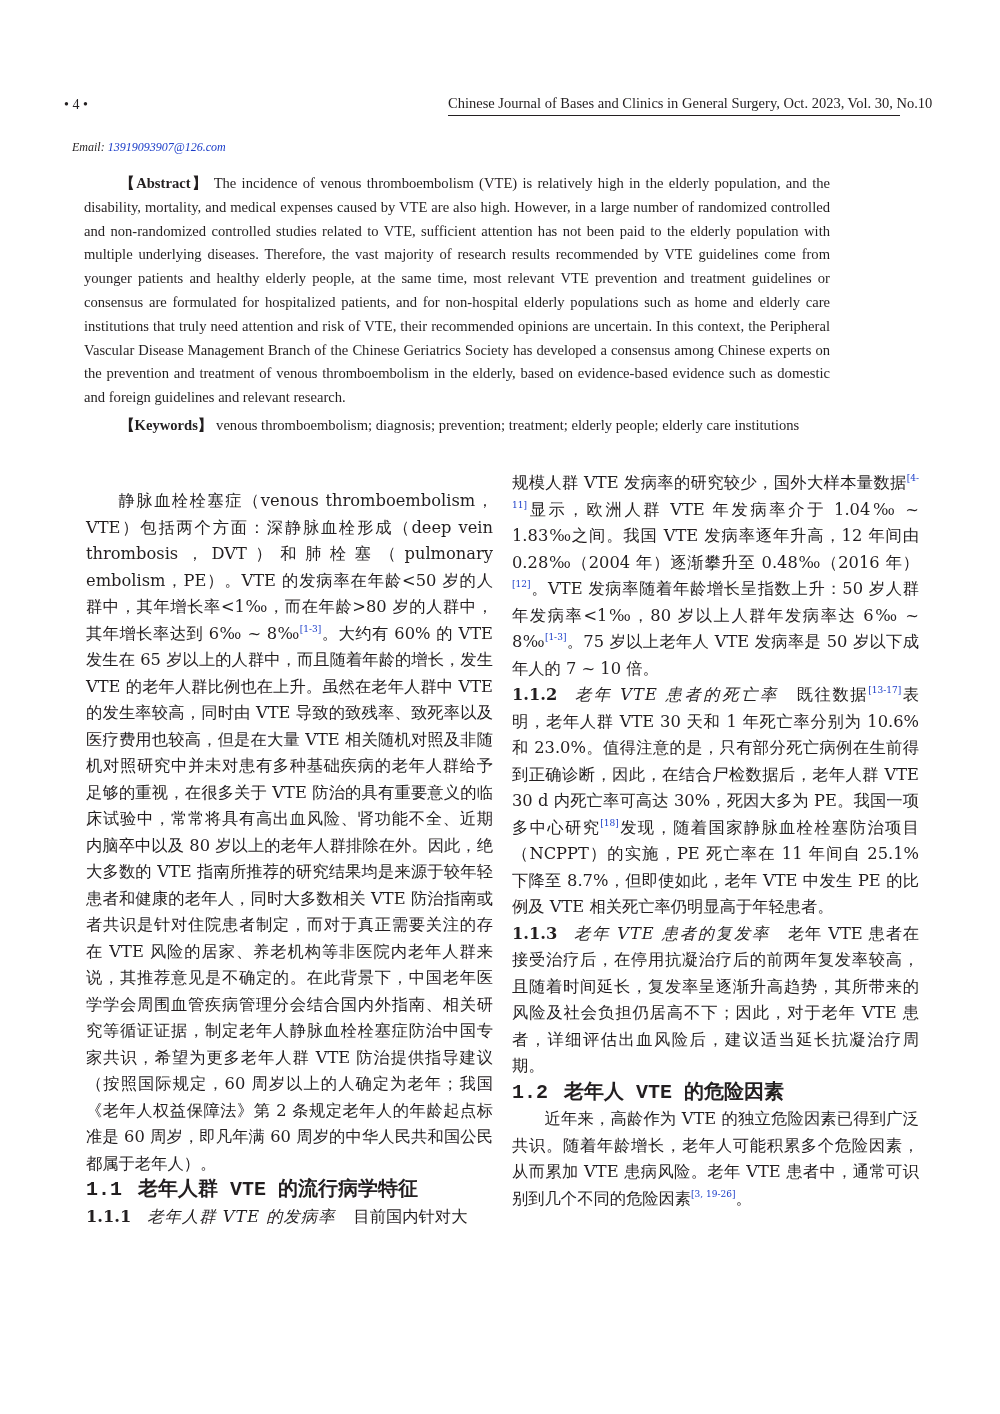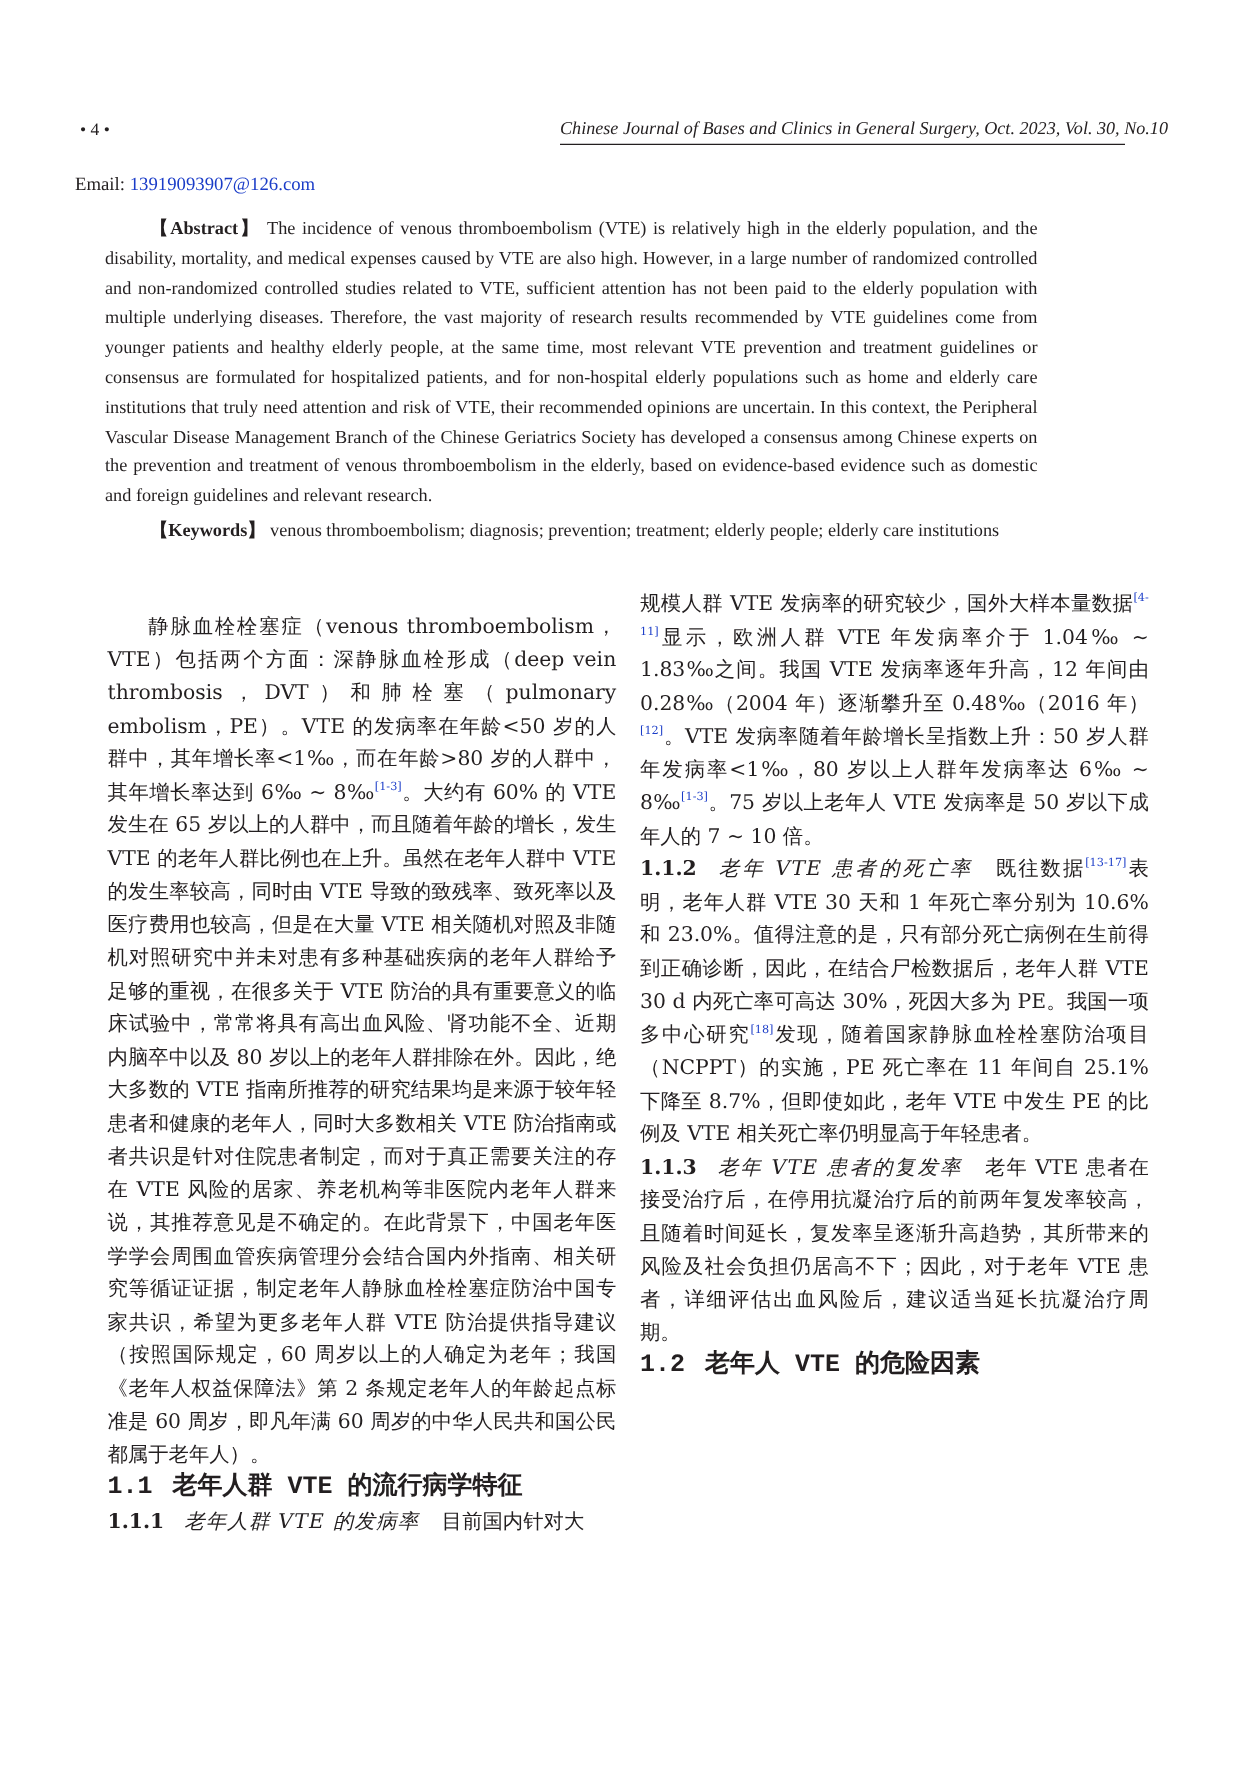--- a/index.html
+++ b/index.html
@@ -1,20 +1,20 @@
 <!DOCTYPE html>
 <html><head>
 <meta charset="utf-8">
 <style>
   html, body { margin: 0; padding: 0; background: #ffffff; }
   body { width: 1000px; height: 1414px; position: relative; overflow: hidden; color: #231f20; }
   .header { position: absolute; top: 95px; left: 64px; width: 836px; height: 22px; }
   .page-num { position: absolute; left: 0; top: 2px; font-family: "Liberation Serif", serif; font-size: 14px; }
-  .journal { position: absolute; right: 0; top: 0; font-family: "Liberation Serif", serif; font-size: 14.5px; padding-bottom: 3px; border-bottom: 1px solid #231f20; width: 452px; text-align: center; white-space: nowrap; font-style: italic; }
-  .email { position: absolute; top: 140px; left: 60px; font-family: "Liberation Serif", serif; font-size: 15px; }
+  .journal { position: absolute; right: 0; top: 0; font-family: "Liberation Serif", serif; font-size: 14.5px; padding-bottom: 3px; border-bottom: 1px solid #231f20; width: 452px; text-align: center; white-space: nowrap; }
+  .email { position: absolute; top: 140px; left: 72px; font-family: "Liberation Serif", serif; font-style: italic; font-size: 12px; }
   .email a { color: #1a3cc8; text-decoration: none; }
   .abstract { position: absolute; top: 172px; left: 84px; width: 746px; font-family: Liberation Serif, serif; font-size: 14.6px; line-height: 23.8px; text-align: justify; }
   .abstract p { margin: 0; text-indent: 36px; }
   .abstract .kw { margin-top: 4px; }
   .abstract b { font-weight: bold; }
   .col { position: absolute; top: 488px; width: 407px; font-family: "DejaVu Serif", "Liberation Serif", serif; font-size: 16.3px; line-height: 26.5px; text-align: justify; }
   .col-left { left: 86px; }
   .col-right { left: 512px; top: 470px; }
   .col p { margin: 0; }
   .indent { text-indent: 2em; }
@@ -45,13 +45,14 @@
   <p class="indent"><span>静脉血栓栓塞症（venous thromboembolism，VTE）包括两个方面：深静脉血栓形成（deep vein thrombosis，DVT）和肺栓塞（pulmonary embolism，PE）。VTE 的发病率在年龄&lt;50 岁的人群中，其年增长率&lt;1‰，而在年龄&gt;80 岁的人群中，其年增长率达到 6‰ ~ 8‰</span><sup>[1-3]</sup><span>。大约有 60% 的 VTE 发生在 65 岁以上的人群中，而且随着年龄的增长，发生 VTE 的老年人群比例也在上升。虽然在老年人群中 VTE 的发生率较高，同时由 VTE 导致的致残率、致死率以及医疗费用也较高，但是在大量 VTE 相关随机对照及非随机对照研究中并未对患有多种基础疾病的老年人群给予足够的重视，在很多关于 VTE 防治的具有重要意义的临床试验中，常常将具有高出血风险、肾功能不全、近期内脑卒中以及 80 岁以上的老年人群排除在外。因此，绝大多数的 VTE 指南所推荐的研究结果均是来源于较年轻患者和健康的老年人，同时大多数相关 VTE 防治指南或者共识是针对住院患者制定，而对于真正需要关注的存在 VTE 风险的居家、养老机构等非医院内老年人群来说，其推荐意见是不确定的。在此背景下，中国老年医学学会周围血管疾病管理分会结合国内外指南、相关研究等循证证据，制定老年人静脉血栓栓塞症防治中国专家共识，希望为更多老年人群 VTE 防治提供指导建议（按照国际规定，60 周岁以上的人确定为老年；我国《老年人权益保障法》第 2 条规定老年人的年龄起点标准是 60 周岁，即凡年满 60 周岁的中华人民共和国公民都属于老年人）。</span></p>
   <p class="h2"><span class="num">1.1</span><span>老年人群 VTE 的流行病学特征</span></p>
   <p><span class="num">1.1.1</span><span class="ital">老年人群 VTE 的发病率</span><span>目前国内针对大</span></p>
 </div>
 
 <div class="col col-right">
   <p><span>规模人群 VTE 发病率的研究较少，国外大样本量数据</span><sup>[4-11]</sup><span>显示，欧洲人群 VTE 年发病率介于 1.04‰ ~ 1.83‰之间。我国 VTE 发病率逐年升高，12 年间由 0.28‰（2004 年）逐渐攀升至 0.48‰（2016 年）</span><sup>[12]</sup><span>。VTE 发病率随着年龄增长呈指数上升：50 岁人群年发病率&lt;1‰，80 岁以上人群年发病率达 6‰ ~ 8‰</span><sup>[1-3]</sup><span>。75 岁以上老年人 VTE 发病率是 50 岁以下成年人的 7 ~ 10 倍。</span></p>
   <p><span class="num">1.1.2</span><span class="ital">老年 VTE 患者的死亡率</span><span>既往数据</span><sup>[13-17]</sup><span>表明，老年人群 VTE 30 天和 1 年死亡率分别为 10.6% 和 23.0%。值得注意的是，只有部分死亡病例在生前得到正确诊断，因此，在结合尸检数据后，老年人群 VTE 30 d 内死亡率可高达 30%，死因大多为 PE。我国一项多中心研究</span><sup>[18]</sup><span>发现，随着国家静脉血栓栓塞防治项目（NCPPT）的实施，PE 死亡率在 11 年间自 25.1% 下降至 8.7%，但即使如此，老年 VTE 中发生 PE 的比例及 VTE 相关死亡率仍明显高于年轻患者。</span></p>
   <p><span class="num">1.1.3</span><span class="ital">老年 VTE 患者的复发率</span><span>老年 VTE 患者在接受治疗后，在停用抗凝治疗后的前两年复发率较高，且随着时间延长，复发率呈逐渐升高趋势，其所带来的风险及社会负担仍居高不下；因此，对于老年 VTE 患者，详细评估出血风险后，建议适当延长抗凝治疗周期。</span></p>
   <p class="h2"><span class="num">1.2</span><span>老年人 VTE 的危险因素</span></p>
+  <p class="indent"><span>近年来，高龄作为 VTE 的独立危险因素已得到广泛共识。随着年龄增长，老年人可能积累多个危险因素，从而累加 VTE 患病风险。老年 VTE 患者中，通常可识别到几个不同的危险因素</span><sup>[3, 19-26]</sup><span>。</span></p>
 </div>
 
 </body></html>

